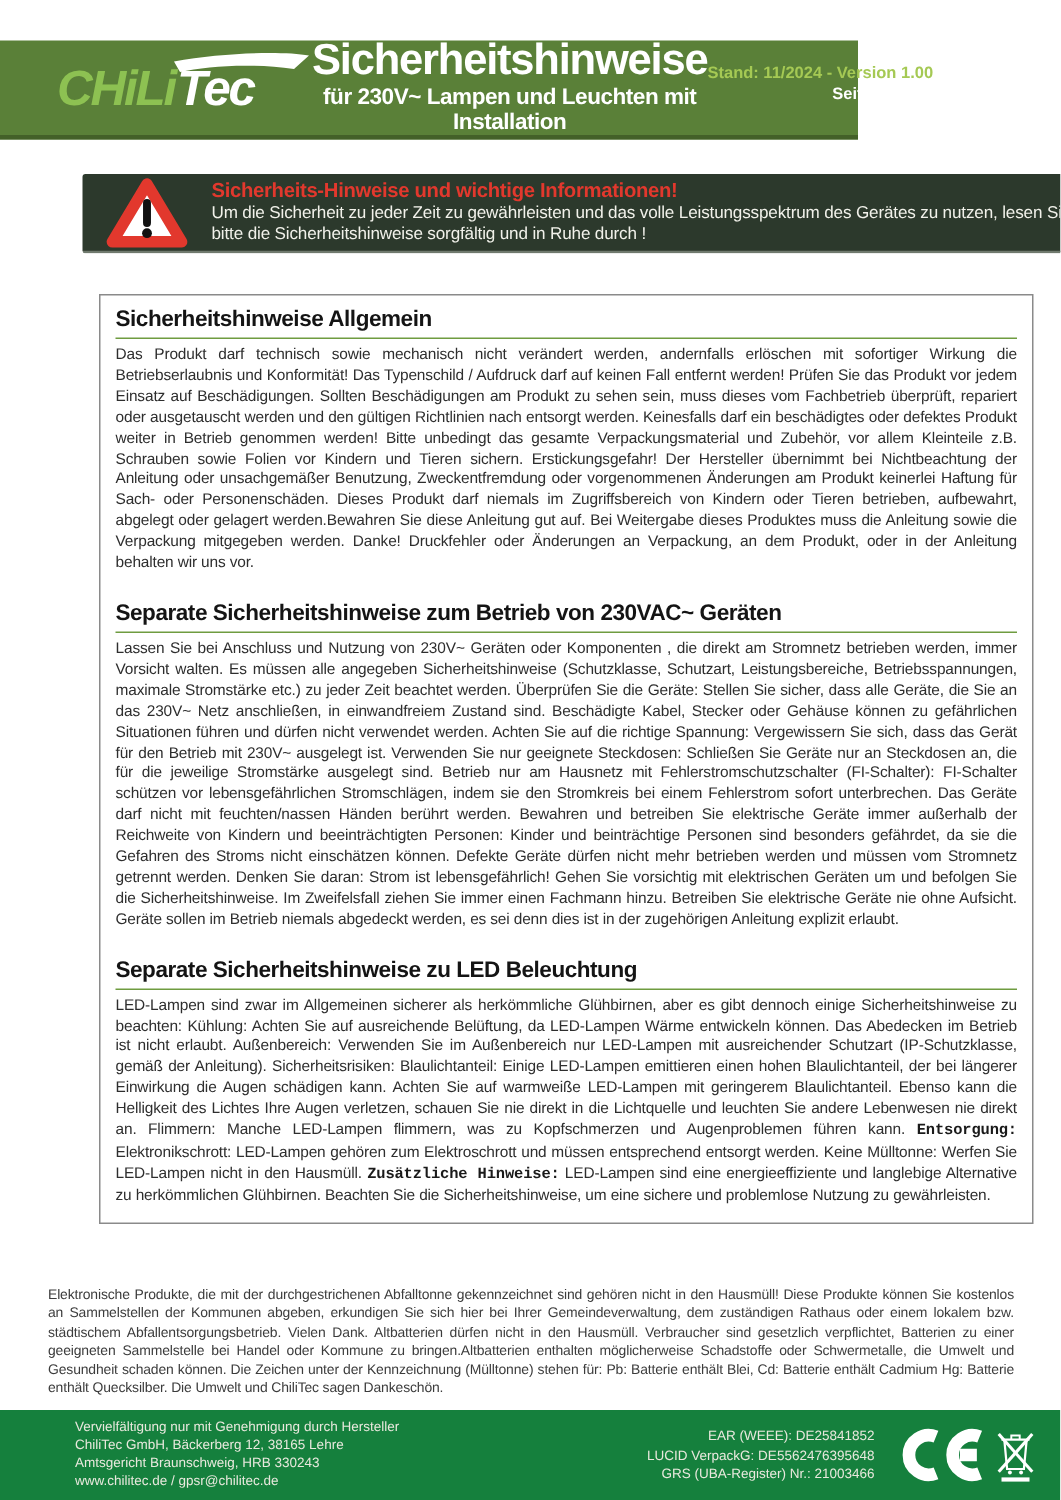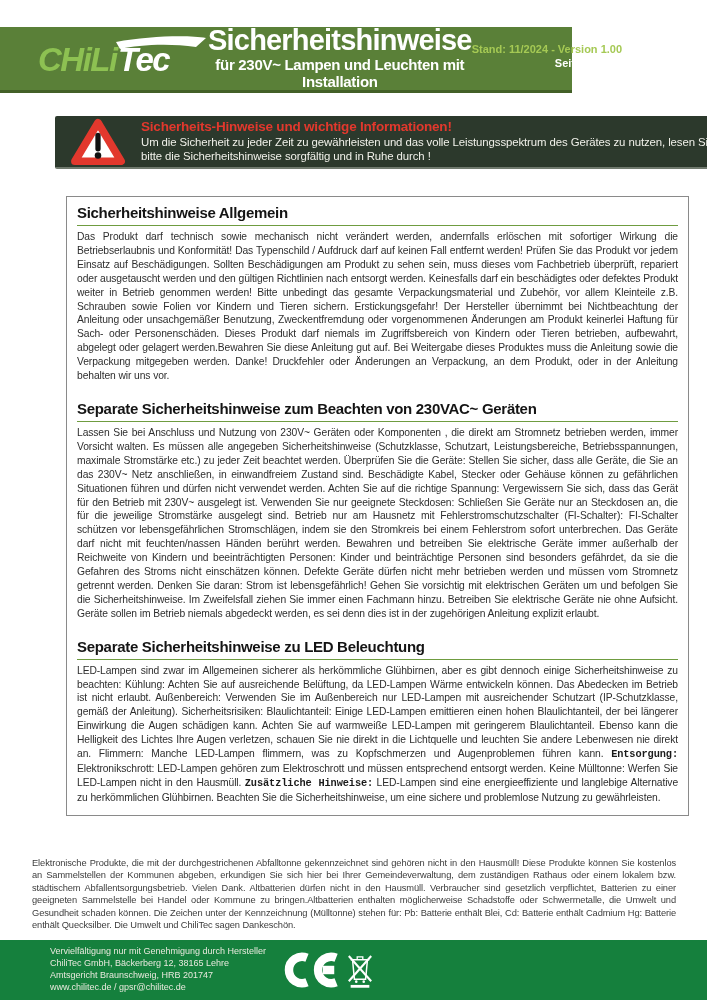--- a/index.html
+++ b/index.html
@@ -110,39 +110,44 @@
   </div>
 
   <div class="content-box">
 
     <div class="section">
       <div class="section-heading">Sicherheitshinweise Allgemein</div>
       <div class="section-body">Das Produkt darf technisch sowie mechanisch nicht verändert werden, andernfalls erlöschen mit sofortiger Wirkung die Betriebserlaubnis und Konformität! Das Typenschild / Aufdruck darf auf keinen Fall entfernt werden! Prüfen Sie das Produkt vor jedem Einsatz auf Beschädigungen. Sollten Beschädigungen am Produkt zu sehen sein, muss dieses vom Fachbetrieb überprüft, repariert oder ausgetauscht werden und den gültigen Richtlinien nach entsorgt werden. Keinesfalls darf ein beschädigtes oder defektes Produkt weiter in Betrieb genommen werden! Bitte unbedingt das gesamte Verpackungsmaterial und Zubehör, vor allem Kleinteile z.B. Schrauben sowie Folien vor Kindern und Tieren sichern. Erstickungsgefahr! Der Hersteller übernimmt bei Nichtbeachtung der Anleitung oder unsachgemäßer Benutzung, Zweckentfremdung oder vorgenommenen Änderungen am Produkt keinerlei Haftung für Sach- oder Personenschäden. Dieses Produkt darf niemals im Zugriffsbereich von Kindern oder Tieren betrieben, aufbewahrt, abgelegt oder gelagert werden.Bewahren Sie diese Anleitung gut auf. Bei Weitergabe dieses Produktes muss die Anleitung sowie die Verpackung mitgegeben werden. Danke! Druckfehler oder Änderungen an Verpackung, an dem Produkt, oder in der Anleitung behalten wir uns vor.</div>
     </div>
 
     <div class="section">
-      <div class="section-heading">Separate Sicherheitshinweise zum Beachten von 230VAC~ Geräten</div>
+      <div class="section-heading">Separate Sicherheitshinweise zum Betrieb von 230VAC~ Geräten</div>
       <div class="section-body">Lassen Sie bei Anschluss und Nutzung von 230V~ Geräten oder Komponenten , die direkt am Stromnetz betrieben werden, immer Vorsicht walten. Es müssen alle angegeben Sicherheitshinweise (Schutzklasse, Schutzart, Leistungsbereiche, Betriebsspannungen, maximale Stromstärke etc.) zu jeder Zeit beachtet werden. Überprüfen Sie die Geräte: Stellen Sie sicher, dass alle Geräte, die Sie an das 230V~ Netz anschließen, in einwandfreiem Zustand sind. Beschädigte Kabel, Stecker oder Gehäuse können zu gefährlichen Situationen führen und dürfen nicht verwendet werden. Achten Sie auf die richtige Spannung: Vergewissern Sie sich, dass das Gerät für den Betrieb mit 230V~ ausgelegt ist. Verwenden Sie nur geeignete Steckdosen: Schließen Sie Geräte nur an Steckdosen an, die für die jeweilige Stromstärke ausgelegt sind. Betrieb nur am Hausnetz mit Fehlerstromschutzschalter (FI-Schalter): FI-Schalter schützen vor lebensgefährlichen Stromschlägen, indem sie den Stromkreis bei einem Fehlerstrom sofort unterbrechen. Das Geräte darf nicht mit feuchten/nassen Händen berührt werden. Bewahren und betreiben Sie elektrische Geräte immer außerhalb der Reichweite von Kindern und beeinträchtigten Personen: Kinder und beinträchtige Personen sind besonders gefährdet, da sie die Gefahren des Stroms nicht einschätzen können. Defekte Geräte dürfen nicht mehr betrieben werden und müssen vom Stromnetz getrennt werden. Denken Sie daran: Strom ist lebensgefährlich! Gehen Sie vorsichtig mit elektrischen Geräten um und befolgen Sie die Sicherheitshinweise. Im Zweifelsfall ziehen Sie immer einen Fachmann hinzu. Betreiben Sie elektrische Geräte nie ohne Aufsicht. Geräte sollen im Betrieb niemals abgedeckt werden, es sei denn dies ist in der zugehörigen Anleitung explizit erlaubt.</div>
     </div>
 
     <div class="section">
       <div class="section-heading">Separate Sicherheitshinweise zu LED Beleuchtung</div>
       <div class="section-body"><span>LED-Lampen sind zwar im Allgemeinen sicherer als herkömmliche Glühbirnen, aber es gibt dennoch einige Sicherheitshinweise zu beachten: Kühlung: Achten Sie auf ausreichende Belüftung, da LED-Lampen Wärme entwickeln können. Das Abedecken im Betrieb ist nicht erlaubt. Außenbereich: Verwenden Sie im Außenbereich nur LED-Lampen mit ausreichender Schutzart (IP-Schutzklasse, gemäß der Anleitung). Sicherheitsrisiken: Blaulichtanteil: Einige LED-Lampen emittieren einen hohen Blaulichtanteil, der bei längerer Einwirkung die Augen schädigen kann. Achten Sie auf warmweiße LED-Lampen mit geringerem Blaulichtanteil. Ebenso kann die Helligkeit des Lichtes Ihre Augen verletzen, schauen Sie nie direkt in die Lichtquelle und leuchten Sie andere Lebenwesen nie direkt an. Flimmern: Manche LED-Lampen flimmern, was zu Kopfschmerzen und Augenproblemen führen kann. </span><b>Entsorgung:</b><span> Elektronikschrott: LED-Lampen gehören zum Elektroschrott und müssen entsprechend entsorgt werden. Keine Mülltonne: Werfen Sie LED-Lampen nicht in den Hausmüll. </span><b>Zusätzliche Hinweise:</b><span> LED-Lampen sind eine energieeffiziente und langlebige Alternative zu herkömmlichen Glühbirnen. Beachten Sie die Sicherheitshinweise, um eine sichere und problemlose Nutzung zu gewährleisten.</span></div>
     </div>
 
   </div>
 
   <div class="disposal-note">Elektronische Produkte, die mit der durchgestrichenen Abfalltonne gekennzeichnet sind gehören nicht in den Hausmüll! Diese Produkte können Sie kostenlos an Sammelstellen der Kommunen abgeben, erkundigen Sie sich hier bei Ihrer Gemeindeverwaltung, dem zuständigen Rathaus oder einem lokalem bzw. städtischem Abfallentsorgungsbetrieb. Vielen Dank. Altbatterien dürfen nicht in den Hausmüll. Verbraucher sind gesetzlich verpflichtet, Batterien zu einer geeigneten Sammelstelle bei Handel oder Kommune zu bringen.Altbatterien enthalten möglicherweise Schadstoffe oder Schwermetalle, die Umwelt und Gesundheit schaden können. Die Zeichen unter der Kennzeichnung (Mülltonne) stehen für: Pb: Batterie enthält Blei, Cd: Batterie enthält Cadmium Hg: Batterie enthält Quecksilber. Die Umwelt und ChiliTec sagen Dankeschön.</div>
 
   <div class="footer">
     <div class="footer-left">
       <div>Vervielfältigung nur mit Genehmigung durch Hersteller</div>
       <div>ChiliTec GmbH, Bäckerberg 12, 38165 Lehre</div>
-      <div>Amtsgericht Braunschweig, HRB 201747</div>
+      <div>Amtsgericht Braunschweig, HRB 330243</div>
       <div>www.chilitec.de / gpsr@chilitec.de</div>
+    </div>
+    <div class="footer-right">
+      <div>EAR (WEEE): DE25841852</div>
+      <div>LUCID VerpackG: DE5562476395648</div>
+      <div>GRS (UBA-Register) Nr.: 21003466</div>
     </div>
     <svg class="ce-icon" width="62" height="40" viewBox="0 0 66 40">
       <path d="M33,7 A14,14 0 1 0 33,33" fill="none" stroke="#ffffff" stroke-width="9"></path>
       <path d="M64,7 A14,14 0 1 0 64,33" fill="none" stroke="#ffffff" stroke-width="9"></path>
       <line x1="50" y1="20" x2="62" y2="20" stroke="#ffffff" stroke-width="9"></line>
     </svg>
     <svg class="weee-icon" width="28" height="42" viewBox="0 0 30 42">
       <path d="M5,10 H25" stroke="#ffffff" stroke-width="1.6" fill="none"></path>
       <path d="M12,10 V7 H18 V10" stroke="#ffffff" stroke-width="1.4" fill="none"></path>
       <path d="M7,10 L9,31 H21 L23,10" stroke="#ffffff" stroke-width="1.6" fill="none"></path>

